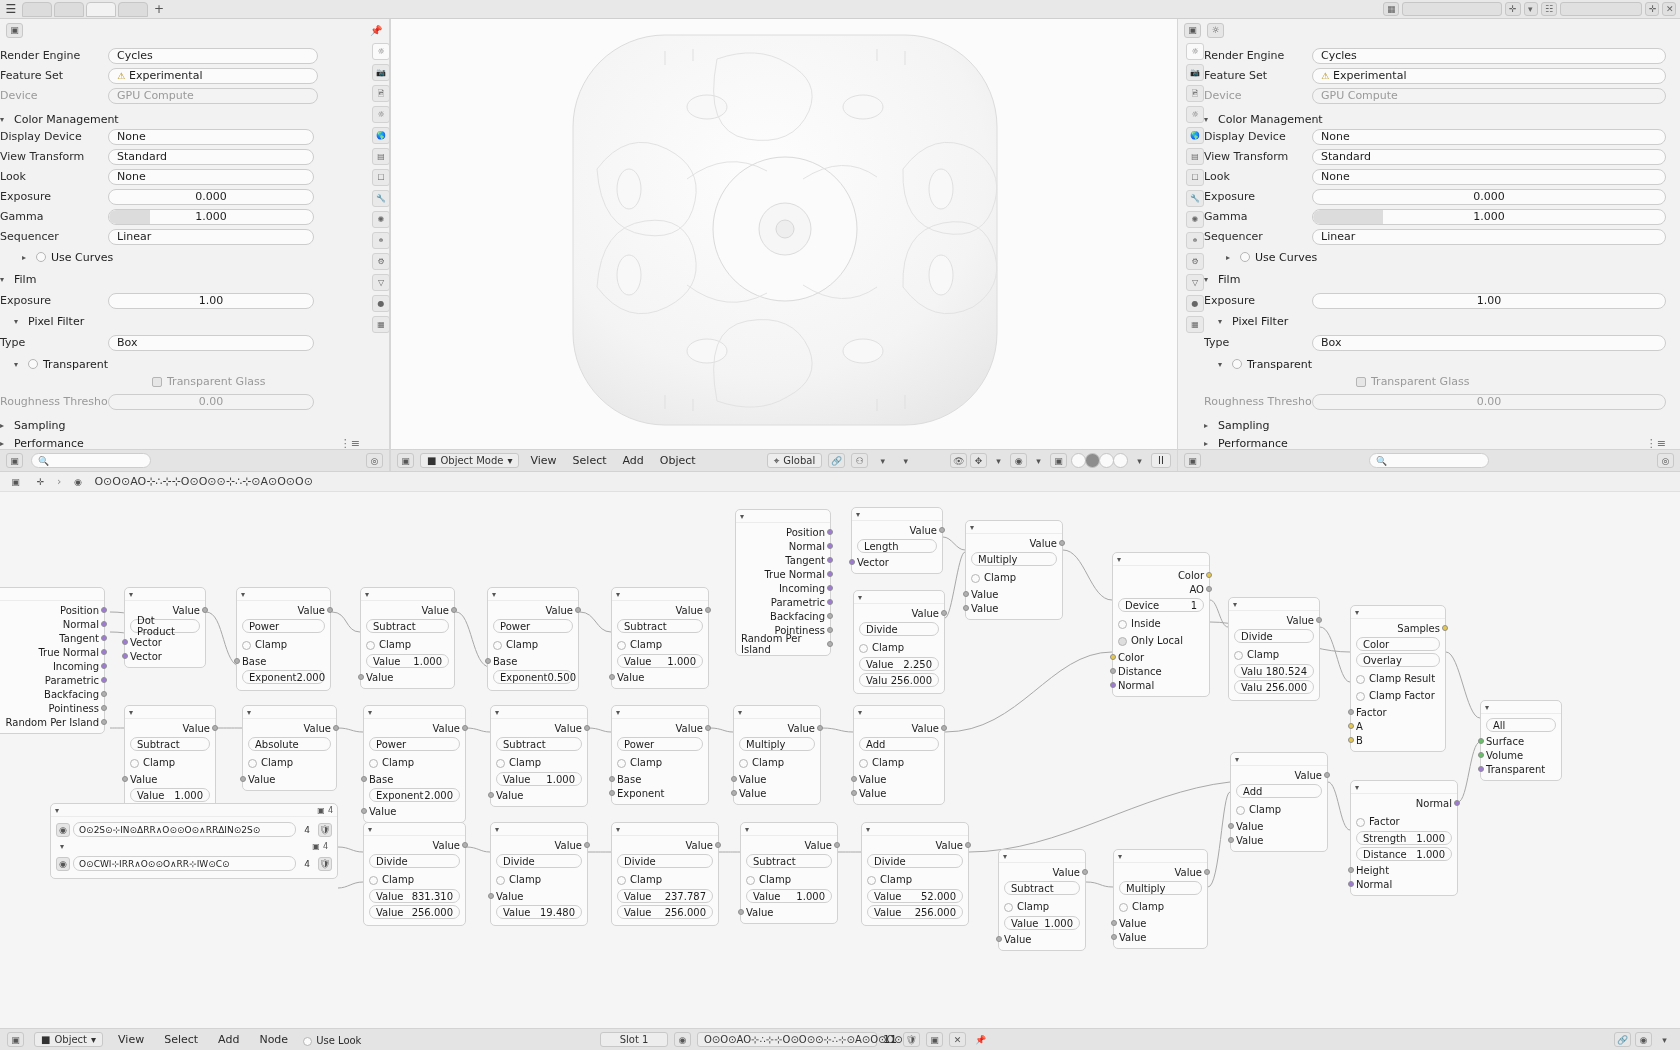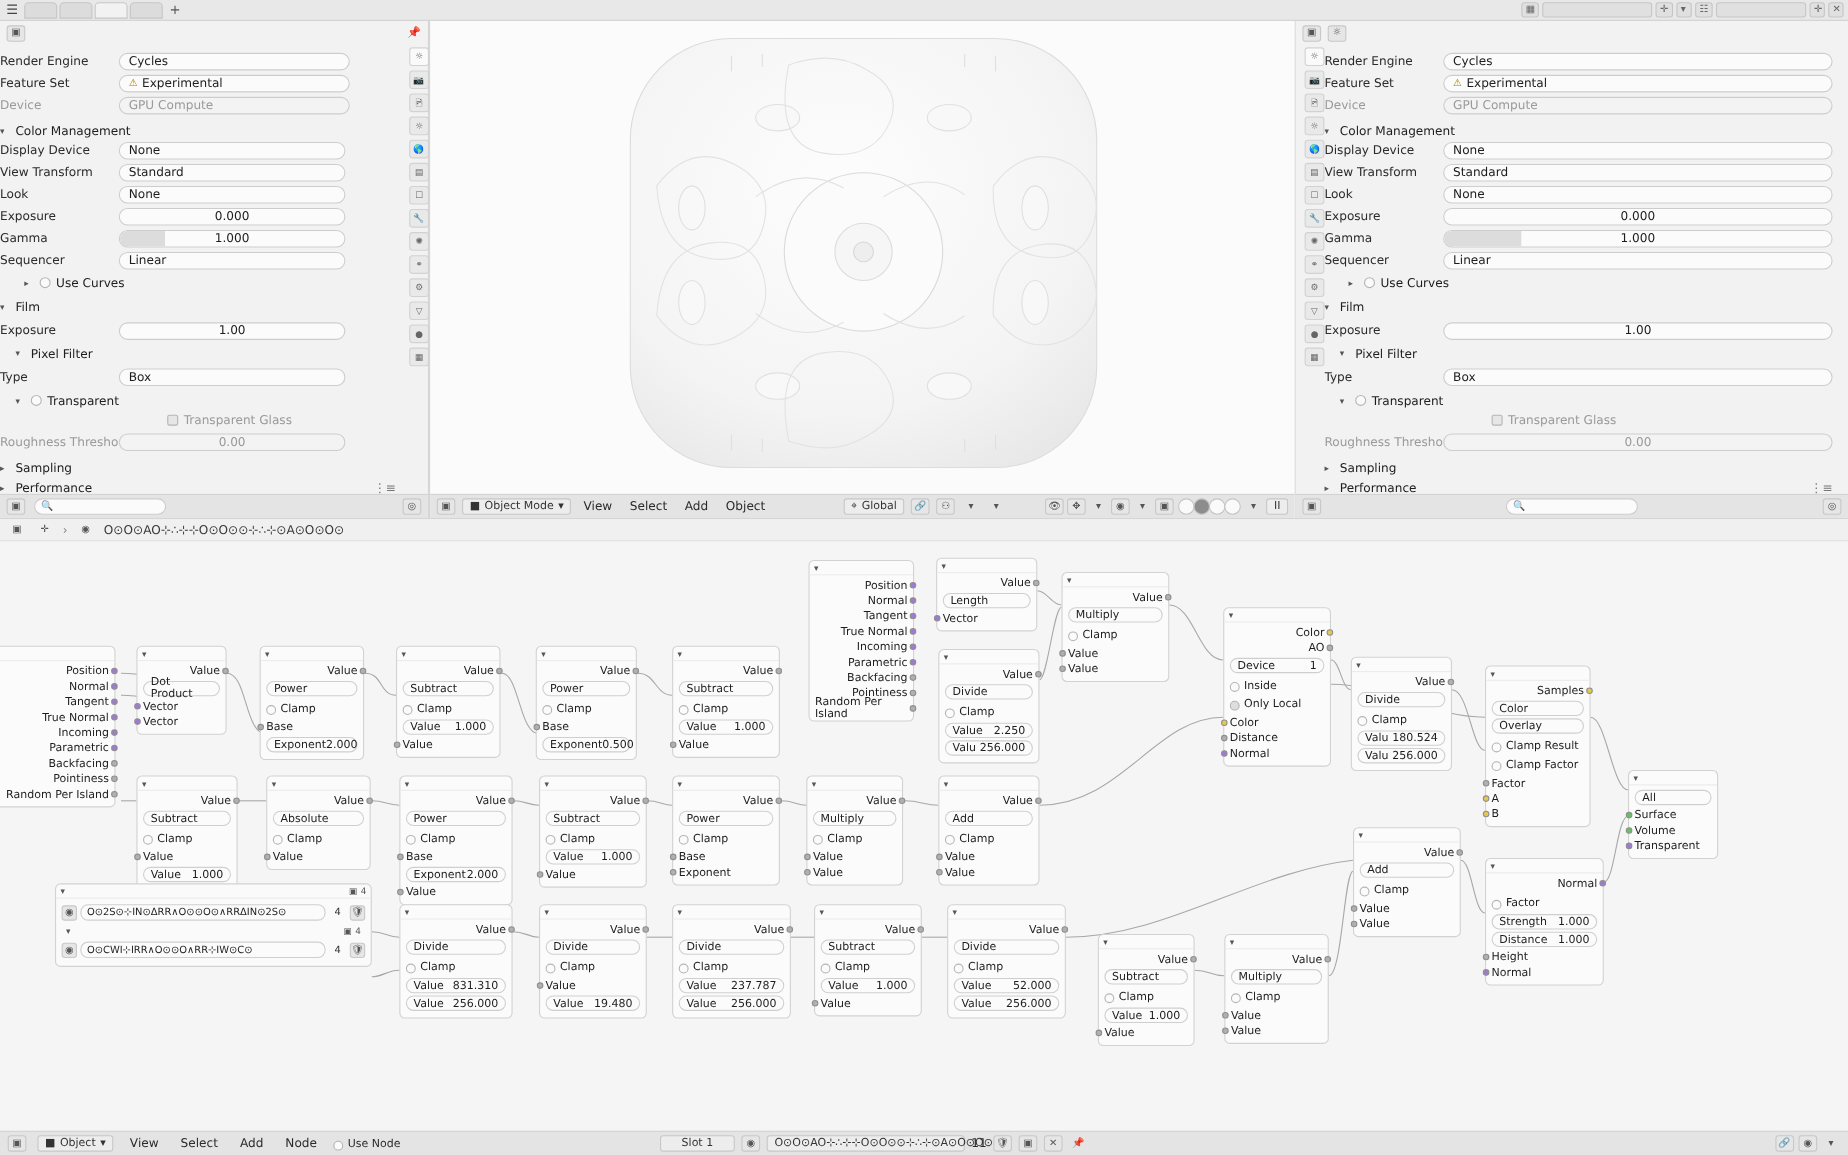--- a/index.html
+++ b/index.html
@@ -1435,21 +1435,21 @@
       <span>■</span>
       <span>Object</span>
       <span>▾</span>
     </span>
     <span class="vp-menu">View</span>
     <span class="vp-menu">Select</span>
     <span class="vp-menu">Add</span>
     <span class="vp-menu">Node</span>
     <span class="chk">
         <span class="b"></span>
-        <span>Use Node</span>
+        <span>Use Look</span>
       </span>
 
     <span style="position:absolute; left:600px; display:flex; align-items:center; gap:6px">
       <span class="vp-btn" style="width:68px; justify-content:center">Slot 1</span>
       <span class="iconbtn">◉</span>
       <span class="vp-btn" style="width:180px">O⊙O⊙AO⊹∴⊹⊹O⊙O⊙⊙⊹∴⊹⊙A⊙O⊙O⊙</span>
       <span>11</span>
       <span class="iconbtn">🛡</span>
       <span class="iconbtn">▣</span>
       <span class="iconbtn">✕</span>

